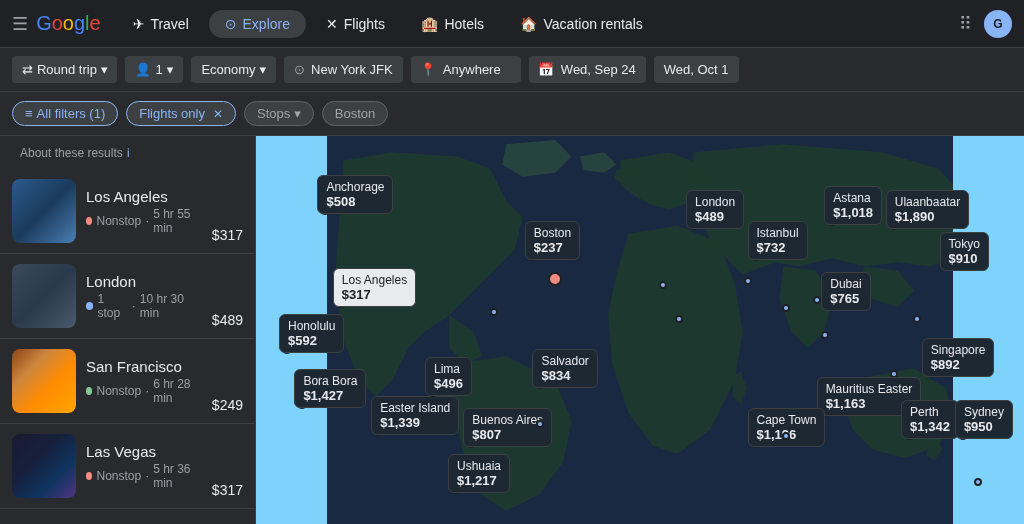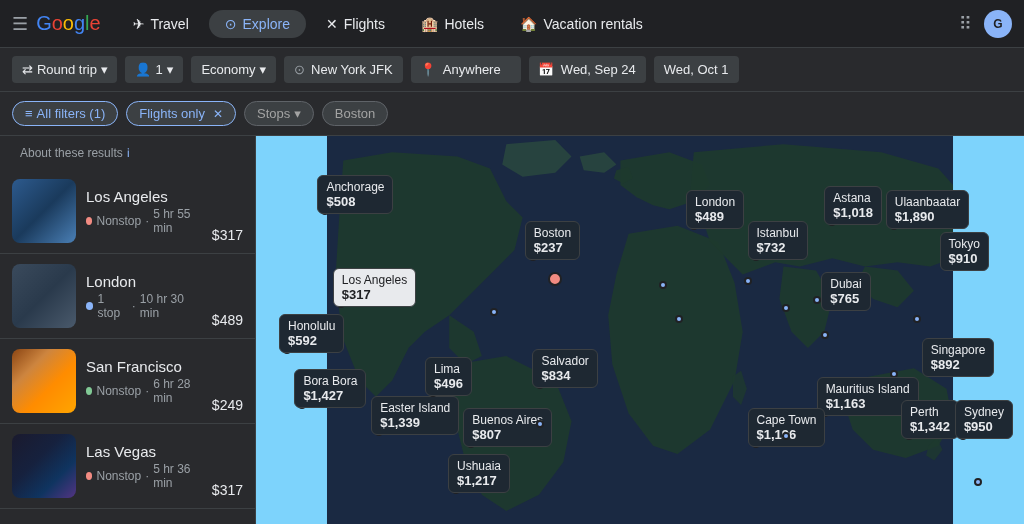--- a/index.html
+++ b/index.html
@@ -375,21 +375,21 @@
         <div class="price-dot" style="left: calc(82% + 4px); top: calc(14% + 32px);"></div>
         <div class="price-label" style="left: 82%; top: 14%;"><span class="city-name">Ulaanbaatar</span><span class="price-val">$1,890</span></div>
         <div class="price-dot" style="left: calc(89% + 4px); top: calc(21% + 32px);"></div>
         <div class="price-label" style="left: 89%; top: 21%; margin-top: 15px;"><span class="city-name">Tokyo</span><span class="price-val">$910</span></div>
         <div class="price-dot" style="left: calc(73% + 4px); top: calc(42% + 32px);"></div>
         <div class="price-dot" style="left: calc(82% + 4px); top: calc(52% + 32px);"></div>
         <div class="price-label" style="left: 82%; top: 52%; margin-left: 36px;"><span class="city-name">Singapore</span><span class="price-val">$892</span></div>
         <div class="price-dot" style="left: calc(85% + 4px); top: calc(38% + 32px);"></div>
         <div class="price-dot" style="left: calc(84% + 4px); top: calc(58% + 32px);"></div>
         <div class="price-dot" style="left: calc(73% + 4px); top: calc(62% + 32px);"></div>
-        <div class="price-label" style="left: 73%; top: 62%;"><span class="city-name">Mauritius Island</span><span class="price-val">$1,163</span></div>
+        <div class="price-label" style="left: 73%; top: 62%;"><span class="city-name">Mauritius Easter</span><span class="price-val">$1,163</span></div>
         <div class="price-dot" style="left: calc(64% + 4px); top: calc(70% + 32px);"></div>
         <div class="price-label" style="left: 64%; top: 70%;"><span class="city-name">Cape Town</span><span class="price-val">$1,196</span></div>
         <div class="price-dot" style="left: calc(68% + 4px); top: calc(68% + 32px);"></div>
         <div class="price-dot" style="left: calc(84% + 4px); top: calc(68% + 32px);"></div>
         <div class="price-label" style="left: 84%; top: 68%;"><span class="city-name">Perth</span><span class="price-val">$1,342</span></div>
         <div class="price-dot" style="left: calc(91% + 4px); top: calc(68% + 32px);"></div>
         <div class="price-label" style="left: 91%; top: 68%;"><span class="city-name">Sydney</span><span class="price-val">$950</span></div>
         <div class="price-dot" style="left: calc(93% + 4px); top: calc(80% + 32px);"></div>
       </div>
   </div>

